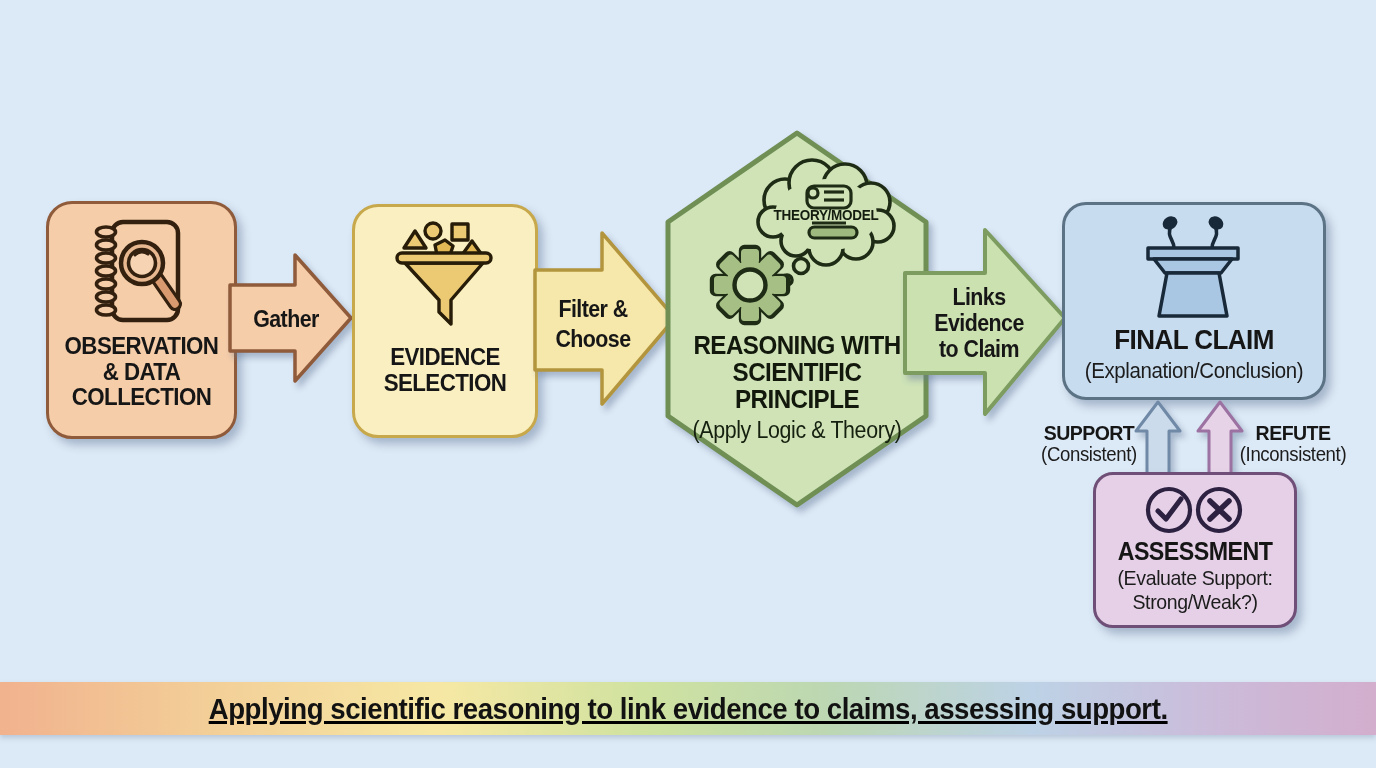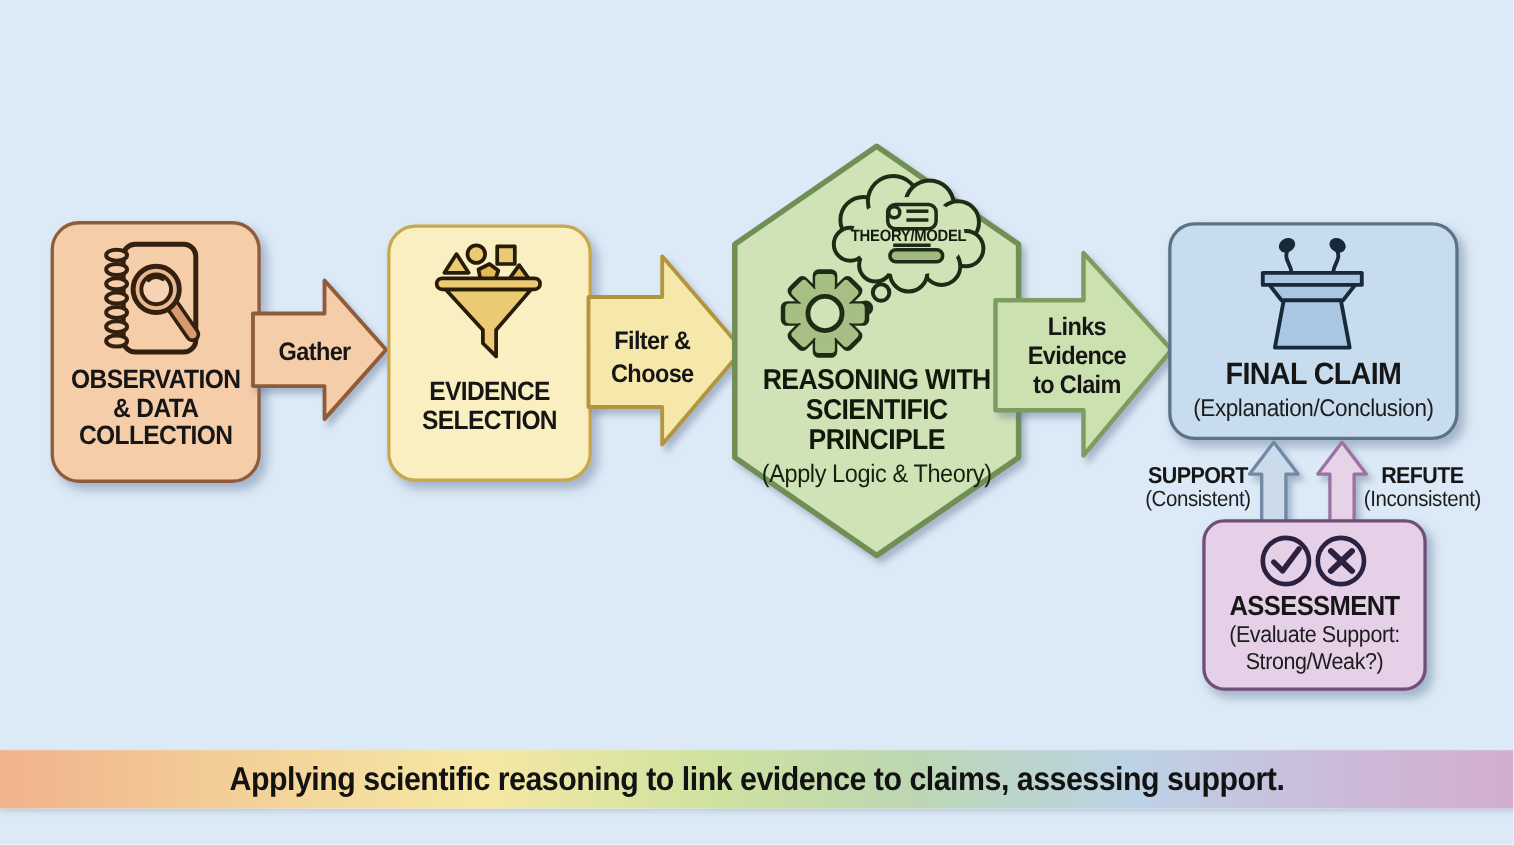--- a/index.html
+++ b/index.html
@@ -21,20 +21,21 @@
   }
   svg.shape{position:absolute; overflow:visible;
     filter:drop-shadow(4px 5px 3px rgba(100,120,150,.45));}
   svg.icon{position:absolute; overflow:visible;}
   #banner{
     position:absolute; left:0; top:682px; width:1376px; height:53px;
     display:flex; align-items:center; justify-content:center;
     background:linear-gradient(90deg,#f1b28e 0%,#f3d098 16%,#f6e8a4 32%,
       #cfe2a0 47%,#bcd7b2 60%,#bdd2e6 75%,#ccbad9 89%,#d3aecd 100%);
     box-shadow:0 3px 5px rgba(120,140,165,.35);
+    text-decoration:underline;
   }
   #banner .bt{
     font-weight:700; font-size:30px; color:#121212; letter-spacing:-0.5px;
     transform:scaleX(.92); white-space:nowrap;
   }
 </style>
 </head>
 <body>
 
 <div id="canvas">

